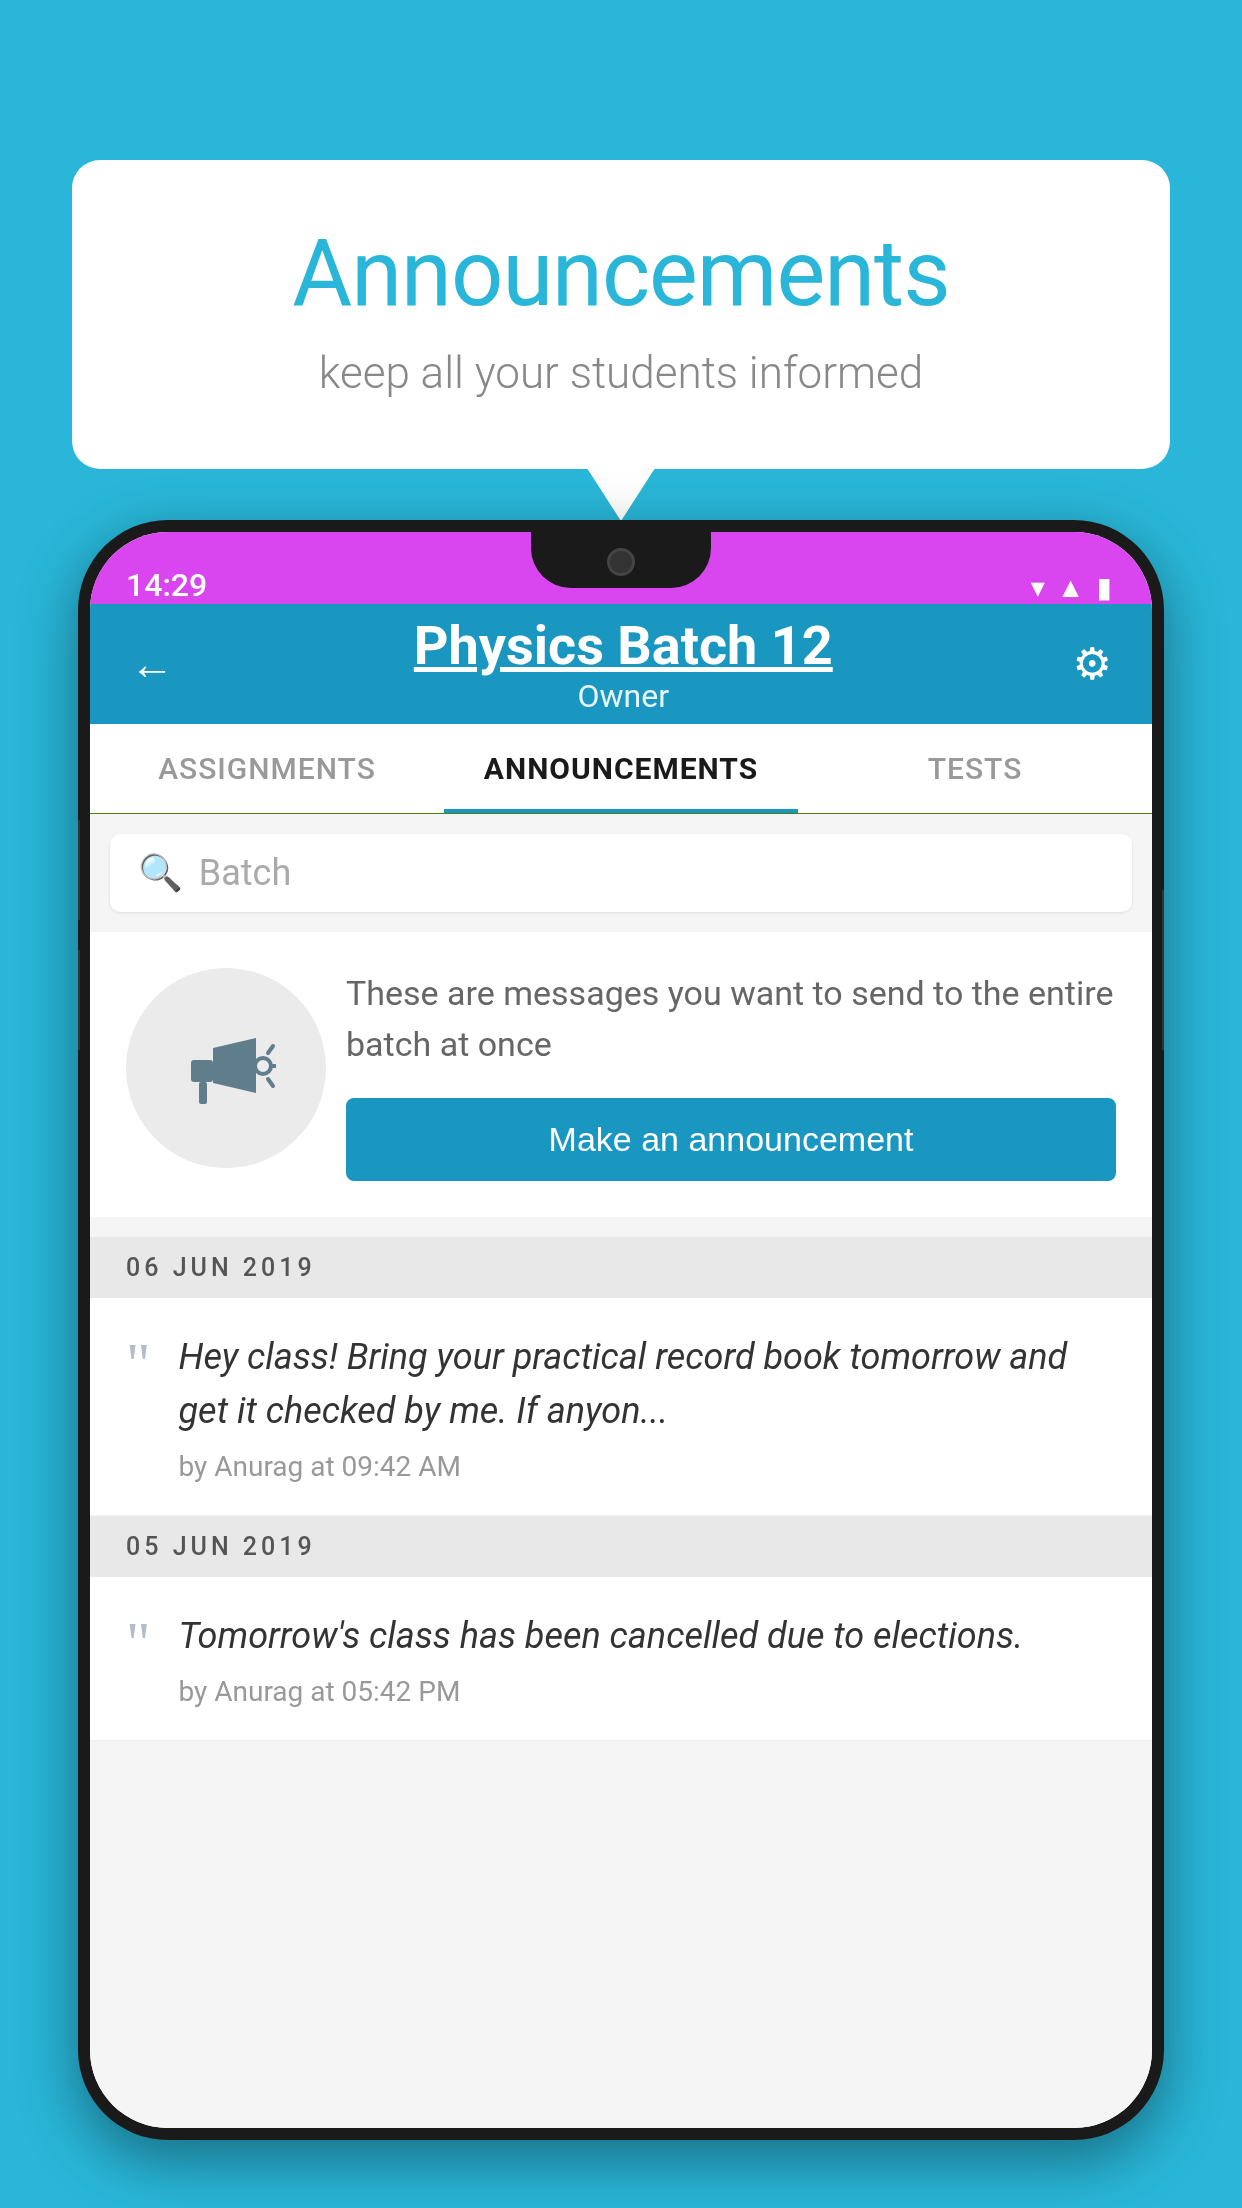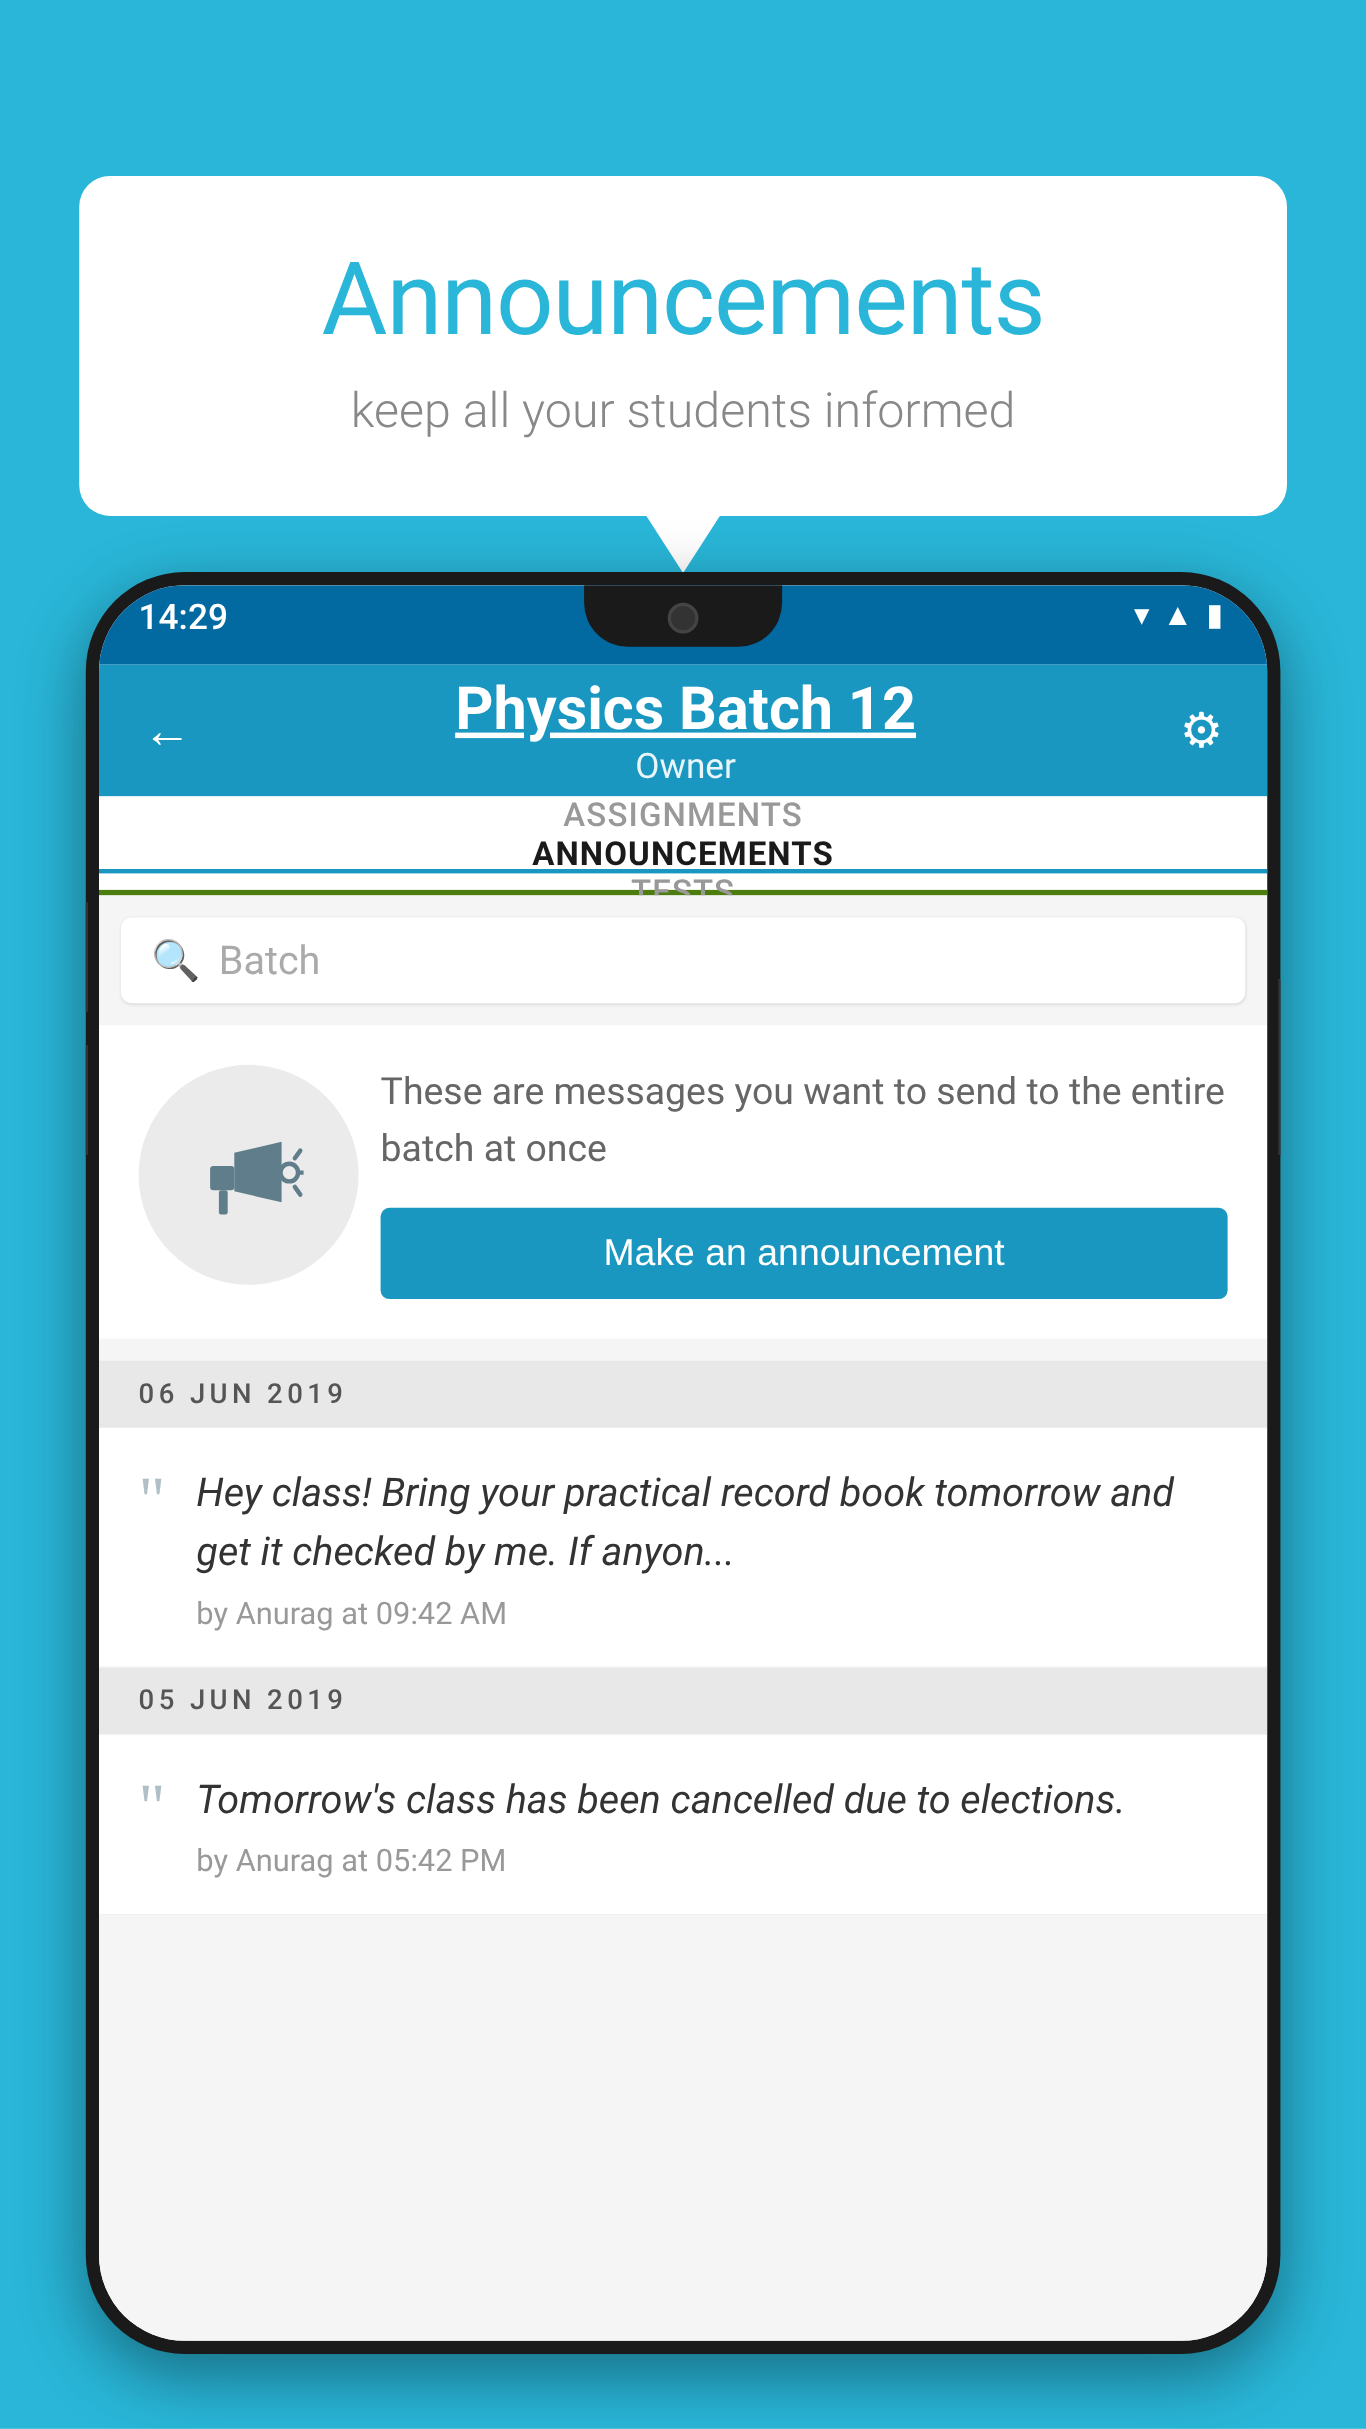--- a/index.html
+++ b/index.html
@@ -116,23 +116,23 @@
       border: 3px solid #444;
     }
 
     
     .status-bar {
       position: absolute;
       top: 0;
       left: 0;
       right: 0;
       height: 72px;
-      background: #0369a1;
-      display: flex;
-      align-items: flex-start;
+      background: #d946ef;
+      display: flex;
+      align-items: flex-end;
       justify-content: space-between;
       padding: 0 40px 0 36px;
       z-index: 5;
     }
 
     .status-time {
       font-size: 32px;
       color: white;
       font-weight: 500;
       margin-top: 10px;
@@ -196,22 +196,21 @@
     
     .tab-bar {
       position: absolute;
       top: 192px;
       left: 0;
       right: 0;
       height: 90px;
       background: white;
       display: flex;
       align-items: stretch;
-      border-bottom: 5px solid #4d7c0f;
-      flex-direction: column;
+      border-bottom: 1px solid #4d7c0f;
     }
 
     .tab-item {
       flex: 1;
       display: flex;
       align-items: center;
       justify-content: center;
       font-size: 30px;
       color: #999;
       font-weight: 500;

